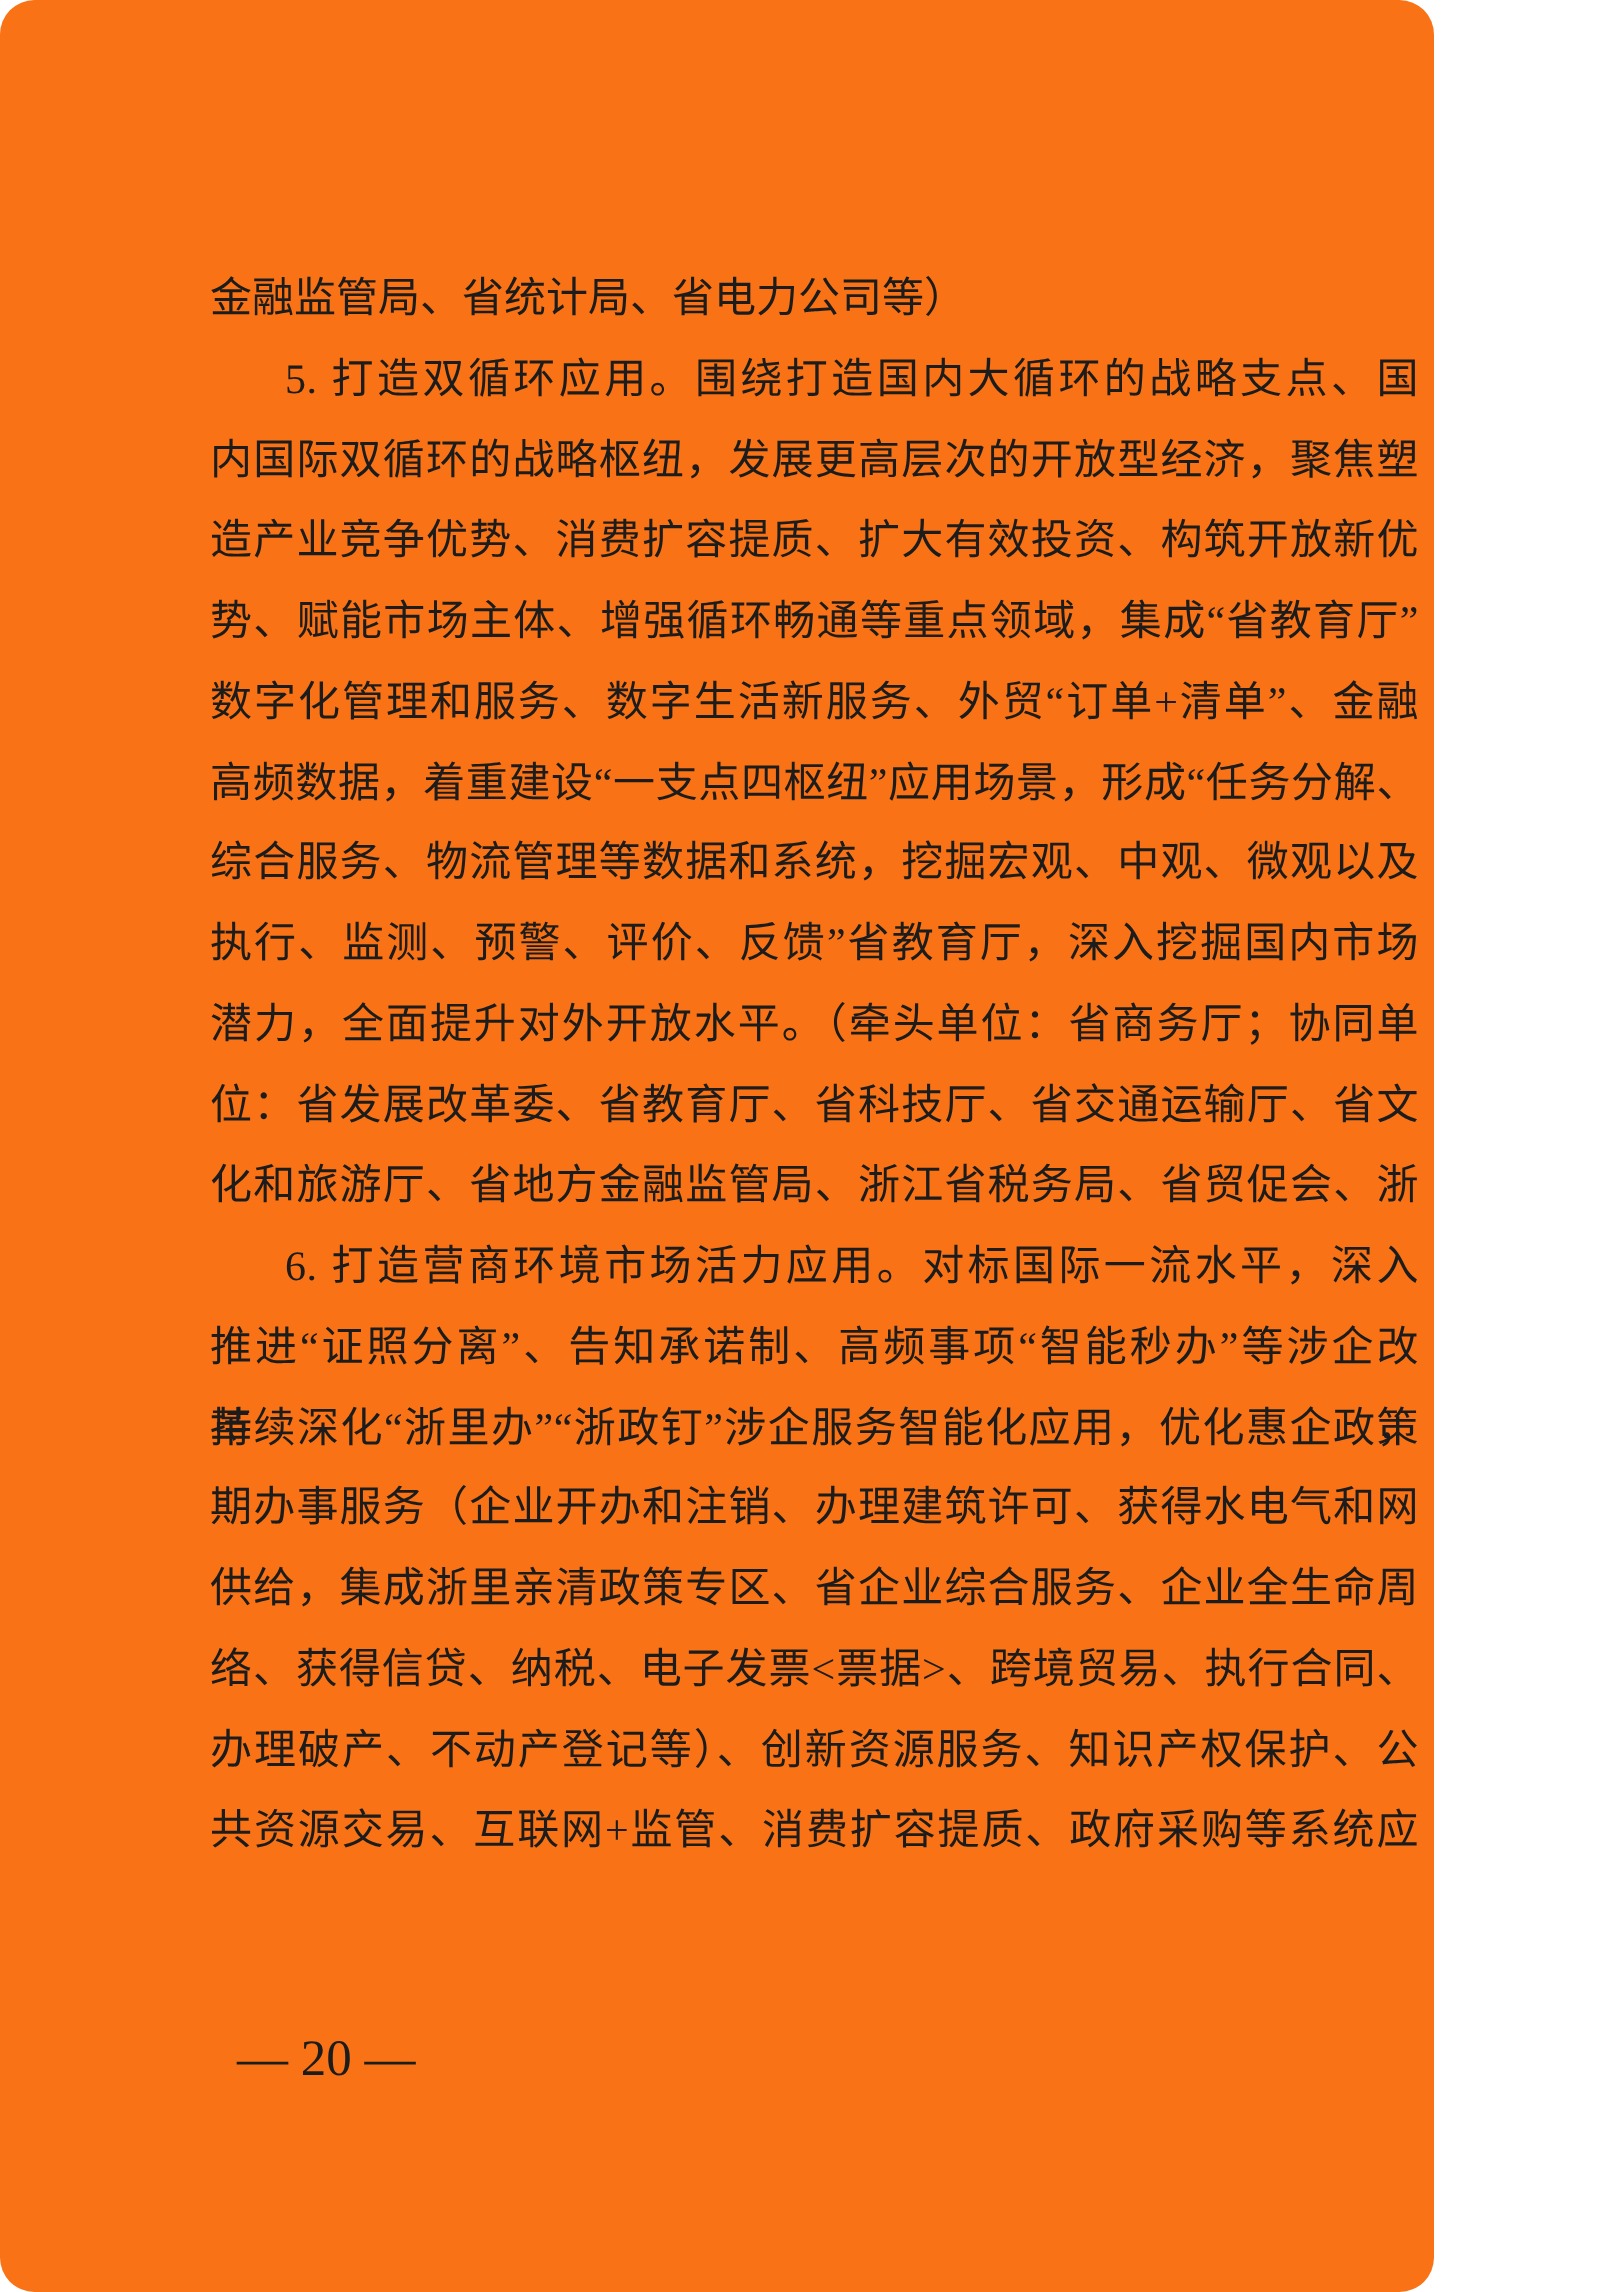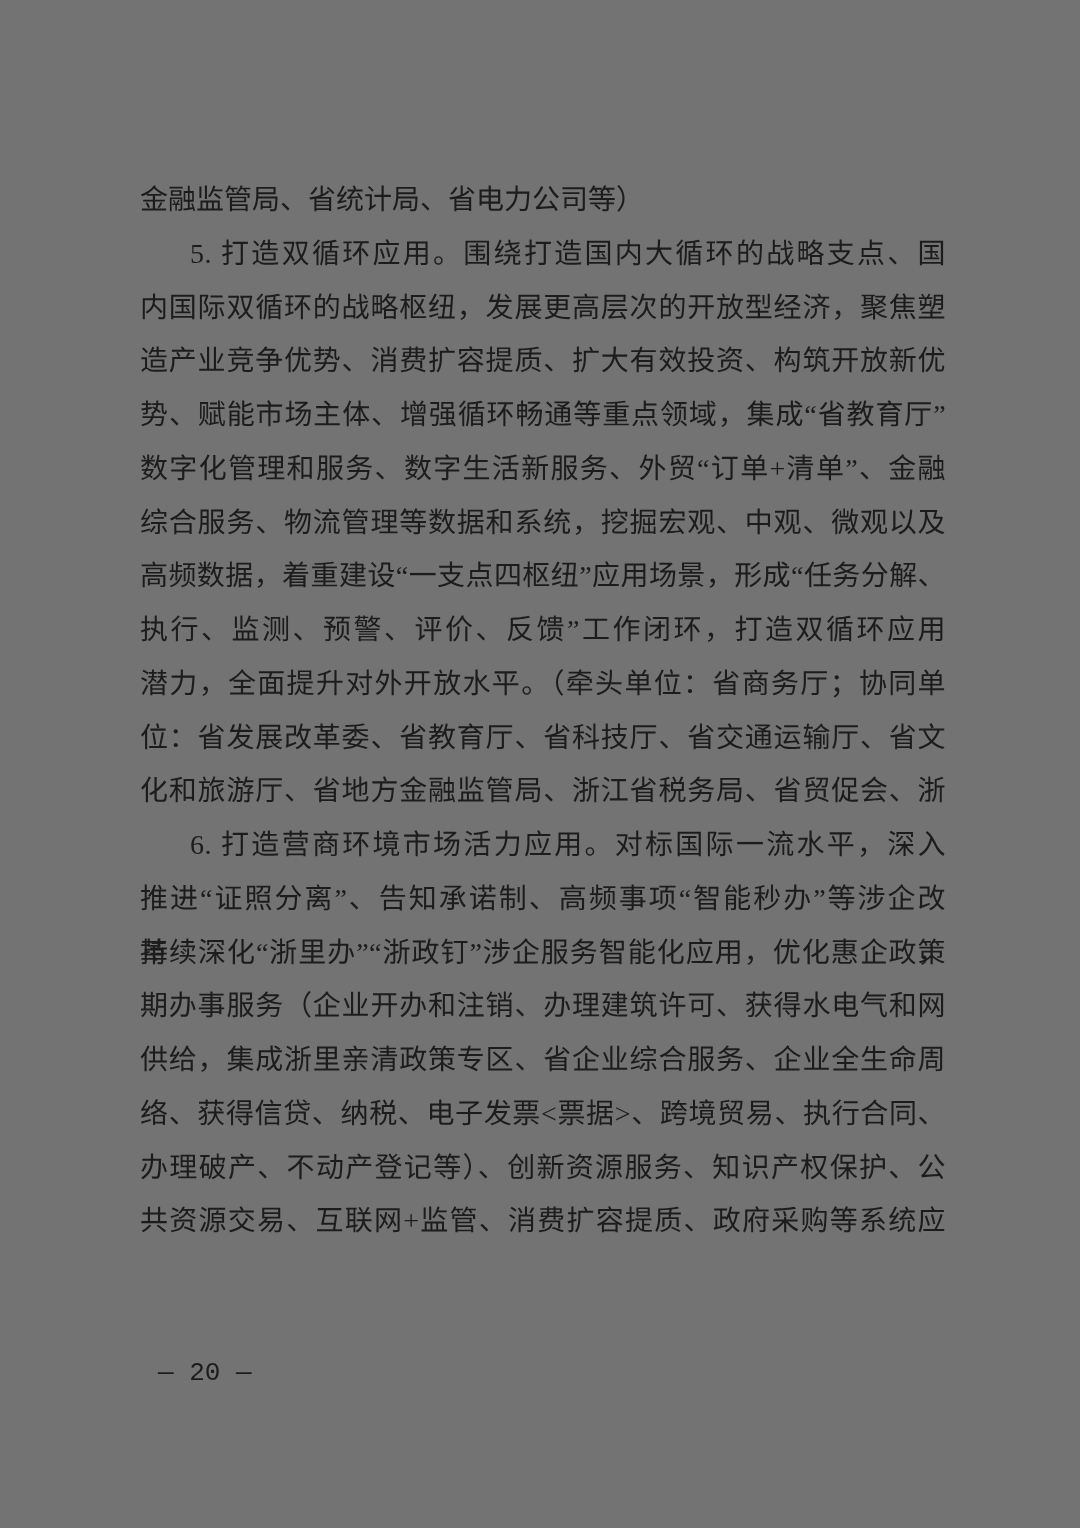--- a/index.html
+++ b/index.html
@@ -2,26 +2,27 @@
 <html lang="zh-CN"><head>
 <meta charset="utf-8">
 <style>
   html, body {
     margin: 0;
     padding: 0;
     background: #ffffff;
   }
   .page {
     position: relative;
-    width: 1080px;
+    width: 956px;
     height: 1528px;
-    background: #737373;
+    background: #f97316;
     overflow: hidden;
     font-family: "Liberation Serif", "DejaVu Serif", serif;
     color: #1c1c1c;
+    border-radius: 23px;
   }
   .text-block {
     position: absolute;
     left: 140px;
     top: 173px;
     width: 806px;
   }
   .line {
     height: 53.75px;
     line-height: 53.75px;
@@ -42,40 +43,39 @@
   }
   .line.indent.fill {
     width: 756px;
   }
   .footer {
     position: absolute;
     left: 158px;
     top: 1358px;
     height: 30px;
     line-height: 30px;
-    font-size: 26px;
+    font-size: 34px;
     color: #1c1c1c;
     white-space: pre;
-    font-family: Liberation Mono, monospace;
   }
 </style>
 </head>
 <body>
 
 <div class="page">
   <div class="text-block">
       <div class="line">金融监管局、省统计局、省电力公司等）</div>
       <div class="line indent fill">5. 打造双循环应用。围绕打造国内大循环的战略支点、国</div>
       <div class="line fill">内国际双循环的战略枢纽，发展更高层次的开放型经济，聚焦塑</div>
       <div class="line fill">造产业竞争优势、消费扩容提质、扩大有效投资、构筑开放新优</div>
       <div class="line fill">势、赋能市场主体、增强循环畅通等重点领域，集成“省教育厅”</div>
       <div class="line fill">数字化管理和服务、数字生活新服务、外贸“订单+清单”、金融</div>
+      <div class="line fill">高频数据，着重建设“一支点四枢纽”应用场景，形成“任务分解、</div>
       <div class="line fill">综合服务、物流管理等数据和系统，挖掘宏观、中观、微观以及</div>
-      <div class="line fill">高频数据，着重建设“一支点四枢纽”应用场景，形成“任务分解、</div>
-      <div class="line fill">执行、监测、预警、评价、反馈”工作闭环，打造双循环应用</div>
+      <div class="line fill">执行、监测、预警、评价、反馈”省教育厅，深入挖掘国内市场</div>
       <div class="line fill">潜力，全面提升对外开放水平。（牵头单位：省商务厅；协同单</div>
       <div class="line fill">位：省发展改革委、省教育厅、省科技厅、省交通运输厅、省文</div>
       <div class="line fill">化和旅游厅、省地方金融监管局、浙江省税务局、省贸促会、浙</div>
       <div class="line indent fill">6. 打造营商环境市场活力应用。对标国际一流水平，深入</div>
       <div class="line fill">推进“证照分离”、告知承诺制、高频事项“智能秒办”等涉企改革，</div>
       <div class="line fill">持续深化“浙里办”“浙政钉”涉企服务智能化应用，优化惠企政策</div>
       <div class="line fill">期办事服务（企业开办和注销、办理建筑许可、获得水电气和网</div>
       <div class="line fill">供给，集成浙里亲清政策专区、省企业综合服务、企业全生命周</div>
       <div class="line fill">络、获得信贷、纳税、电子发票&lt;票据&gt;、跨境贸易、执行合同、</div>
       <div class="line fill">办理破产、不动产登记等）、创新资源服务、知识产权保护、公</div>

